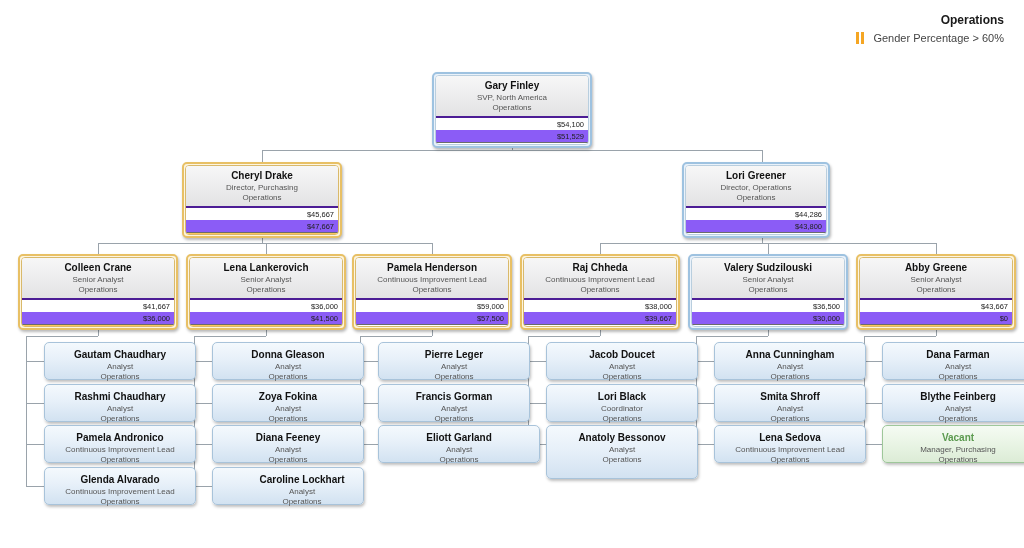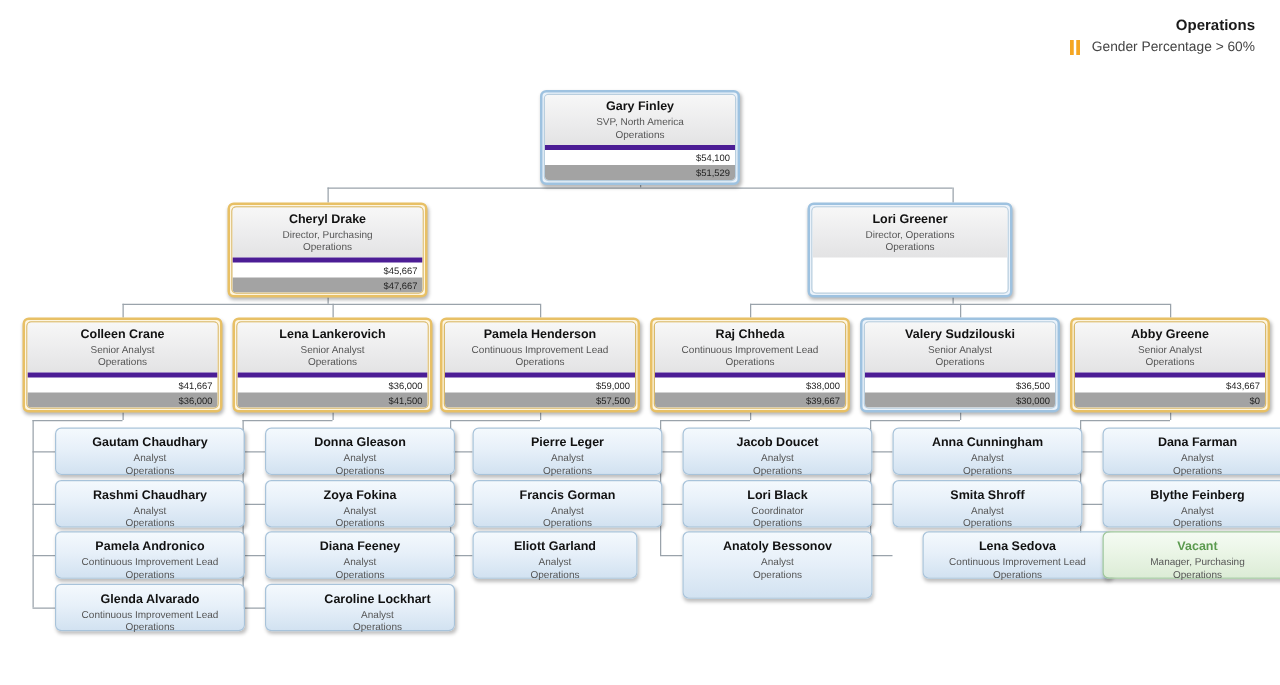--- a/index.html
+++ b/index.html
@@ -34,25 +34,25 @@
   
   .n-gold{border:2px solid #e8c065;background:#fdf5e0;padding:1px;}
   .n-gold .inner{border:1px solid #d9b96b;background:#fff;}
 
   .head{background:linear-gradient(to bottom,#f7f7f7 0%,#ececed 55%,#e3e3e4 100%);
         text-align:center;padding:4px 4px 3px;}
   .nm{font-size:10px;font-weight:bold;color:#111;line-height:12px;}
   .ttl{font-size:8px;color:#555;line-height:10px;margin-top:1px;}
   .dep{font-size:8px;color:#555;line-height:10px;}
 
-  .rows{border-top:4px solid #4c1d95;}
+  .rows{border-top:2px solid #4c1d95;}
   .row{display:flex;justify-content:space-between;align-items:center;
        font-size:7.5px;line-height:9px;padding:1.5px 4px;color:#222;}
   .row.sep{border-top:1px solid #6b6b6b;}
-  .row.alt{background:#a3a3a3;}
+  .row.alt{background:#8b5cf6;}
   .row.hl{background:linear-gradient(to bottom,#fcc75a 0%,#f9bc3c 100%);
           border-top:1px solid #6b6b6b;border-bottom:1px solid #a9823a;}
   .row .k{text-align:left;white-space:nowrap;}
   .row .v{text-align:right;white-space:nowrap;}
 
   
   .leaf{position:absolute;box-sizing:border-box;border-radius:5px;
         border:1px solid #a8c3da;
         background:linear-gradient(to bottom,#f4f9fd 0%,#e7f0f9 45%,#d2e2f1 100%);
         box-shadow:1px 2px 3px rgba(0,0,0,.25);
@@ -174,26 +174,40 @@
               <span class="k"></span>
               <span class="v">$47,667</span>
             </div>
             <div class="row hl">
               <span class="k"></span>
               <span class="v">60.0%</span>
             </div>
           </div>
         </div>
       </div>
-      <div class="node n-blue" style="left: 646px; top: 162px; width: 164px; height: 76px;">
+      <div class="node n-blue" style="left: 682px; top: 162px; width: 148px; height: 76px;">
         <div class="inner">
           <div class="head">
             <div class="nm">Lori Greener</div>
             <div class="ttl">Director, Operations</div>
             <div class="dep">Operations</div>
+          </div>
+          <div class="rows">
+            <div class="row ">
+              <span class="k"></span>
+              <span class="v">$44,286</span>
+            </div>
+            <div class="row alt">
+              <span class="k"></span>
+              <span class="v">$43,800</span>
+            </div>
+            <div class="row sep">
+              <span class="k"></span>
+              <span class="v">58.3%</span>
+            </div>
           </div>
         </div>
       </div>
       <div class="node n-gold" style="left: 18px; top: 254px; width: 160px; height: 76px;">
         <div class="inner">
           <div class="head">
             <div class="nm">Colleen Crane</div>
             <div class="ttl">Senior Analyst</div>
             <div class="dep">Operations</div>
           </div>
@@ -371,21 +385,21 @@
       <div class="leaf" style="left: 378px; top: 342px; width: 152px; height: 38px;">
         <div class="nm">Pierre Leger</div>
         <div class="ttl">Analyst</div>
         <div class="dep">Operations</div>
       </div>
       <div class="leaf" style="left: 378px; top: 383.5px; width: 152px; height: 38px;">
         <div class="nm">Francis Gorman</div>
         <div class="ttl">Analyst</div>
         <div class="dep">Operations</div>
       </div>
-      <div class="leaf" style="left: 378px; top: 425px; width: 132px; height: 38px;">
+      <div class="leaf" style="left: 378px; top: 425px; width: 162px; height: 38px;">
         <div class="nm">Eliott Garland</div>
         <div class="ttl">Analyst</div>
         <div class="dep">Operations</div>
       </div>
       <div class="leaf" style="left: 546px; top: 342px; width: 152px; height: 38px;">
         <div class="nm">Jacob Doucet</div>
         <div class="ttl">Analyst</div>
         <div class="dep">Operations</div>
       </div>
       <div class="leaf" style="left: 546px; top: 383.5px; width: 152px; height: 38px;">
@@ -401,21 +415,21 @@
       <div class="leaf" style="left: 714px; top: 342px; width: 152px; height: 38px;">
         <div class="nm">Anna Cunningham</div>
         <div class="ttl">Analyst</div>
         <div class="dep">Operations</div>
       </div>
       <div class="leaf" style="left: 714px; top: 383.5px; width: 152px; height: 38px;">
         <div class="nm">Smita Shroff</div>
         <div class="ttl">Analyst</div>
         <div class="dep">Operations</div>
       </div>
-      <div class="leaf" style="left: 714px; top: 425px; width: 152px; height: 38px; margin-left: 24px;">
+      <div class="leaf" style="left: 714px; top: 425px; width: 152px; height: 38px;">
         <div class="nm">Lena Sedova</div>
         <div class="ttl">Continuous Improvement Lead</div>
         <div class="dep">Operations</div>
       </div>
       <div class="leaf" style="left: 882px; top: 342px; width: 152px; height: 38px;">
         <div class="nm">Dana Farman</div>
         <div class="ttl">Analyst</div>
         <div class="dep">Operations</div>
       </div>
       <div class="leaf" style="left: 882px; top: 383.5px; width: 152px; height: 38px;">

